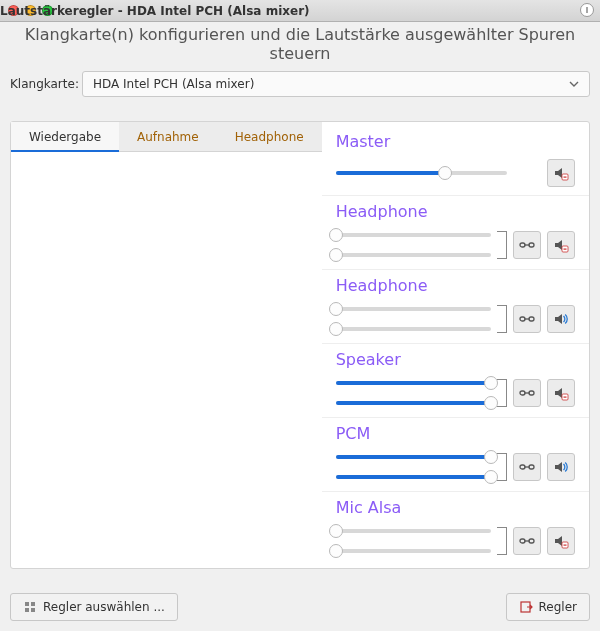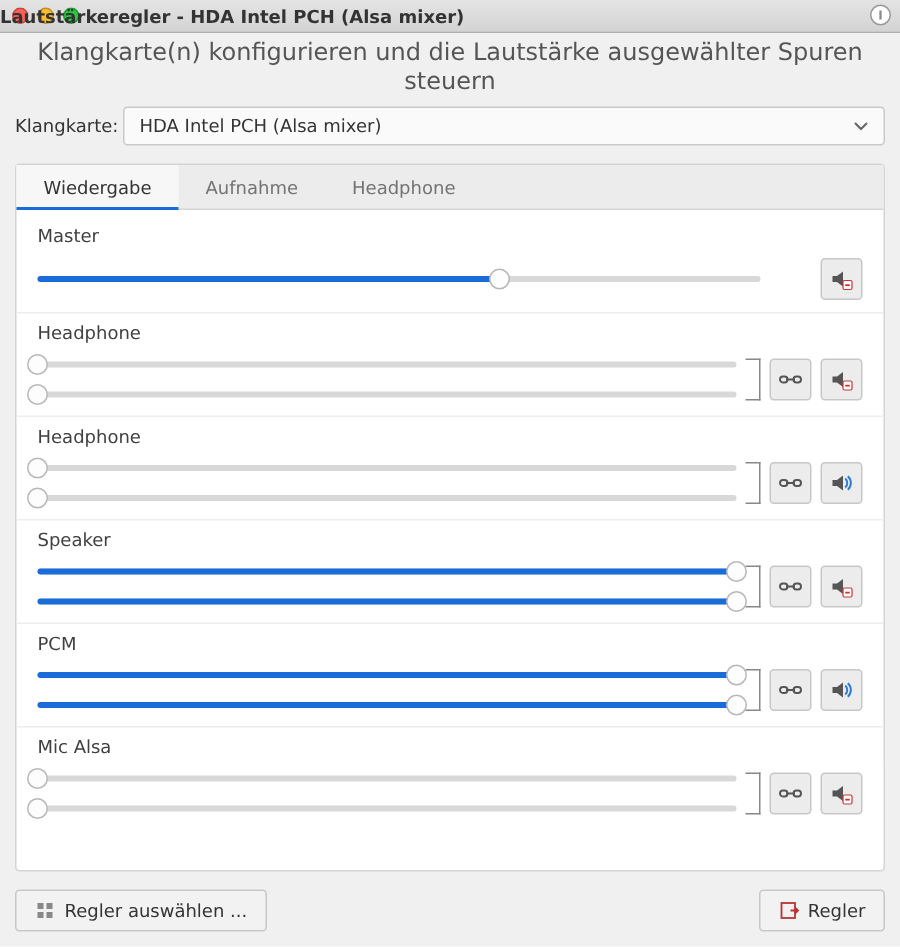--- a/index.html
+++ b/index.html
@@ -66,41 +66,40 @@
     border-radius:3px;
     display:flex;
     align-items:center;
     padding:0 10px;
     justify-content:space-between;
     color:#333;
   }
   .card-select .chev { color:#666; }
   
   .tabs-wrap {
-    margin:4px 10px;
+    margin:16px 10px;
     border:1px solid #d4d4d4;
     border-radius:3px;
     background:#fff;
     flex:1;
     display:flex;
-    flex-direction:column;
     min-height:0;
   }
   .tabs-bar {
     display:flex;
     background:#ececec;
     border-bottom:1px solid #d4d4d4;
     height:30px;
     align-items:stretch;
   }
   .tab {
     padding:0 18px;
     display:flex; align-items:center;
     font-size:12px;
-    color:#737373;
+    color:#a16207;
     cursor:pointer;
     position:relative;
   }
   .tab.active {
     background:#f7f7f7;
     color:#333;
   }
   .tab.active::after {
     content:"";
     position:absolute;
@@ -116,22 +115,22 @@
   .scroll-area::-webkit-scrollbar { width:12px; }
   .scroll-area::-webkit-scrollbar-track { background:#f1f1f1; }
   .scroll-area::-webkit-scrollbar-thumb { background:#c3c3c3; border-radius:6px; border:2px solid #f1f1f1; }
   
   .channel {
     padding:6px 14px 8px;
     border-bottom:1px solid #eee;
   }
   .channel:last-child { border-bottom:none;}
   .chan-header {
-    font-size:12px;
-    color:#404040;
+    font-size:16px;
+    color:#8b5cf6;
     margin-bottom:8px;
   }
   .chan-body {
     display:flex;
     align-items:center;
     gap:6px;
   }
   .sliders {
     flex:1;
     display:flex;

